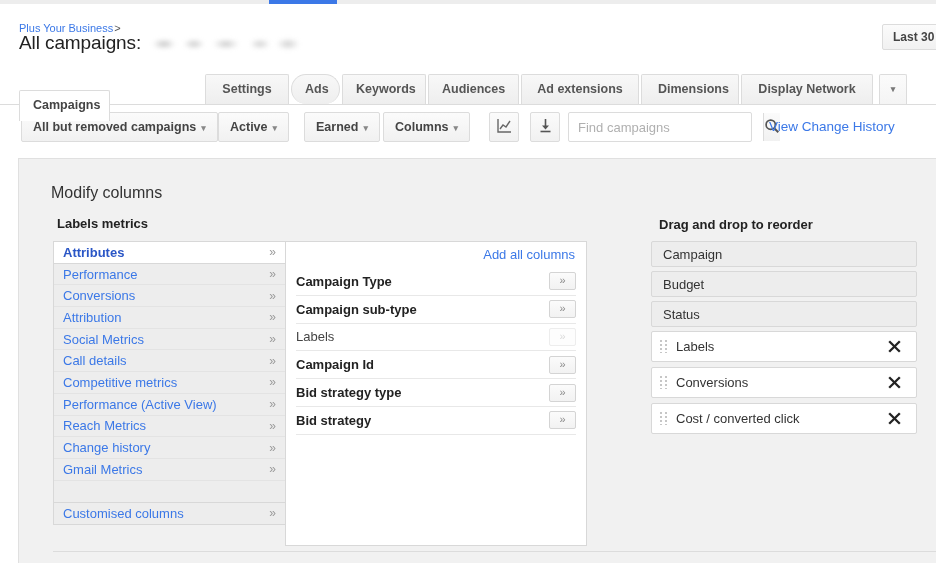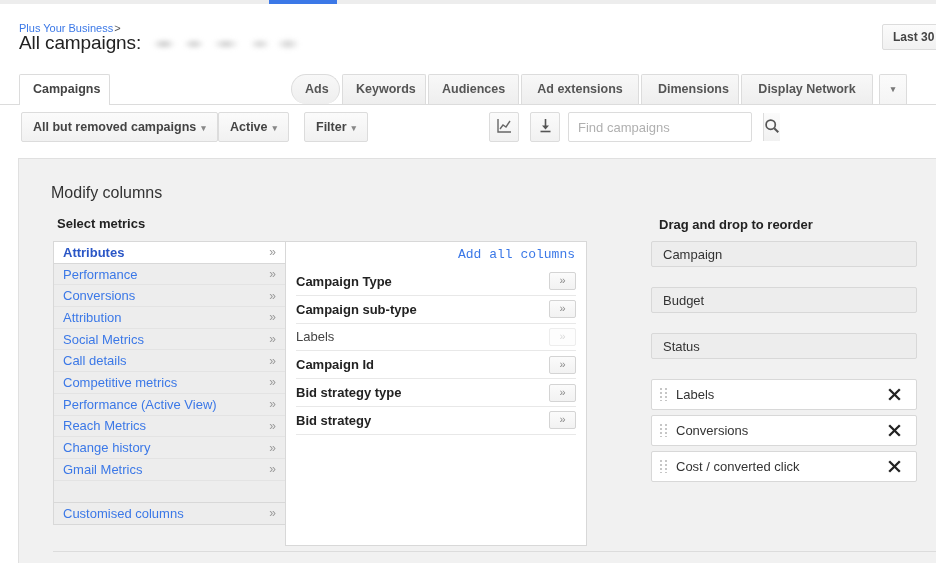--- a/index.html
+++ b/index.html
@@ -142,20 +142,21 @@
     font-weight: bold;
     white-space: nowrap;
     cursor: pointer;
   }
   .tab.active {
     background: #ffffff;
     color: #444444;
     height: 31px;
     border-color: #dcdcdc;
     z-index: 3;
+    margin-top: 16px;
   }
   .tab.dropdown-tab {
     padding: 0;
     width: 28px;
     text-align: center;
     background: linear-gradient(#fbfbfb, #f4f4f4);
   }
   .tab .caret-dn {
     color: #777;
     font-size: 9px;
@@ -358,21 +359,20 @@
   }
   #add-all-columns {
     position: absolute;
     top: 5px;
     right: 11px;
     color: #3b78e7;
     font-size: 13px;
     text-decoration: none;
     cursor: pointer;
     white-space: nowrap;
-    font-family: Liberation Mono, monospace;
   }
   #metric-rows {
     position: absolute;
     top: 26px;
     left: 10px;
     right: 10px;
   }
   .metric-row {
     position: relative;
     height: 27.8px;
@@ -416,21 +416,21 @@
   #reorder-list {
     position: absolute;
     top: 82px;
     left: 632px;
     width: 266px;
   }
   .reorder-item {
     position: relative;
     box-sizing: border-box;
     height: 26px;
-    margin-bottom: 20px;
+    margin-bottom: 4px;
     border: 1px solid #d8d8d8;
     border-radius: 2px;
     background: #ededed;
     display: flex;
     align-items: center;
     padding: 0 8px 0 11px;
     font-size: 13px;
     color: #333333;
   }
   .reorder-item.removable {
@@ -499,43 +499,47 @@
   </div>
 
   <div id="date-range-button">
     <span>Last 30</span>
   </div>
 </div>
 
 <div id="tabbar-baseline"></div>
 <div id="tabbar">
     <div class="tab active" style="left: 19px; width: 91px; text-align: center; top: 0px;"><span>Campaigns</span></div>
+    <div class="tab" style="left: 205px; width: 84px; text-align: center;"><span>Settings</span></div>
     <div class="tab" style="left: 291px; width: 49px; text-align: center; border-radius: 15px;"><span>Ads</span></div>
     <div class="tab" style="left: 342px; width: 84px; text-align: center;"><span>Keywords</span></div>
     <div class="tab" style="left: 428px; width: 91px; text-align: center;"><span>Audiences</span></div>
     <div class="tab" style="left: 521px; width: 118px; text-align: center;"><span>Ad extensions</span></div>
     <div class="tab" style="left: 641px; width: 98px; text-align: center; padding-left: 16px;"><span>Dimensions</span></div>
     <div class="tab" style="left: 741px; width: 132px; text-align: center;"><span>Display Network</span></div>
     <div class="tab dropdown-tab" style="left: 879px;"><span class="caret-dn">▾</span></div>
   </div>
 
 <div id="toolbar">
 
   <div class="tb-btn" style="left:19px;">
     <span>All but removed campaigns</span><span class="caret-dn">▾</span>
   </div>
 
   <div class="tb-btn" style="left:216px;">
     <span>Active</span><span class="caret-dn">▾</span>
   </div>
 
   <div class="tb-btn" style="left:302px;">
-    <span>Filter</span><span class="caret-dn">▾</span>
-  </div>
-
+    <span>Earned</span><span class="caret-dn">▾</span>
+  </div>
+
+  <div class="tb-btn" style="left:381px;">
+    <span>Columns</span><span class="caret-dn">▾</span>
+  </div>
 
   <div class="tb-icon-btn" style="left:487px;">
     <span>
       <svg width="15" height="15" viewBox="0 0 15 15">
         <polyline points="1,1 1,14 14,14" fill="none" stroke="#666" stroke-width="1.4"></polyline>
         <polyline points="3,11 6,7 9,9 13,3" fill="none" stroke="#666" stroke-width="1.4"></polyline>
       </svg>
     </span>
   </div>
 
@@ -554,27 +558,28 @@
     <div id="search-button">
       <span>
         <svg width="16" height="16" viewBox="0 0 16 16">
           <circle cx="6.7" cy="6.7" r="4.6" fill="none" stroke="#555" stroke-width="1.7"></circle>
           <line x1="10.2" y1="10.2" x2="14.3" y2="14.3" stroke="#555" stroke-width="2"></line>
         </svg>
       </span>
     </div>
   </div>
 
+  <a id="view-change-history" href="#">View Change History</a>
 </div>
 
 <div id="modify-columns-panel">
 
   <div id="panel-title">Modify columns</div>
 
-  <div id="select-metrics-title">Select metrics</div>
+  <div id="select-metrics-title">Labels metrics</div>
 
   <div id="drag-drop-title">Drag and drop to reorder</div>
 
   <div id="category-list">
       <div class="cat-row selected">
         <span class="cat-label">Attributes</span>
         <span class="cat-arrow">»</span>
       </div>
       <div class="cat-row">
         <span class="cat-label">Performance</span>

